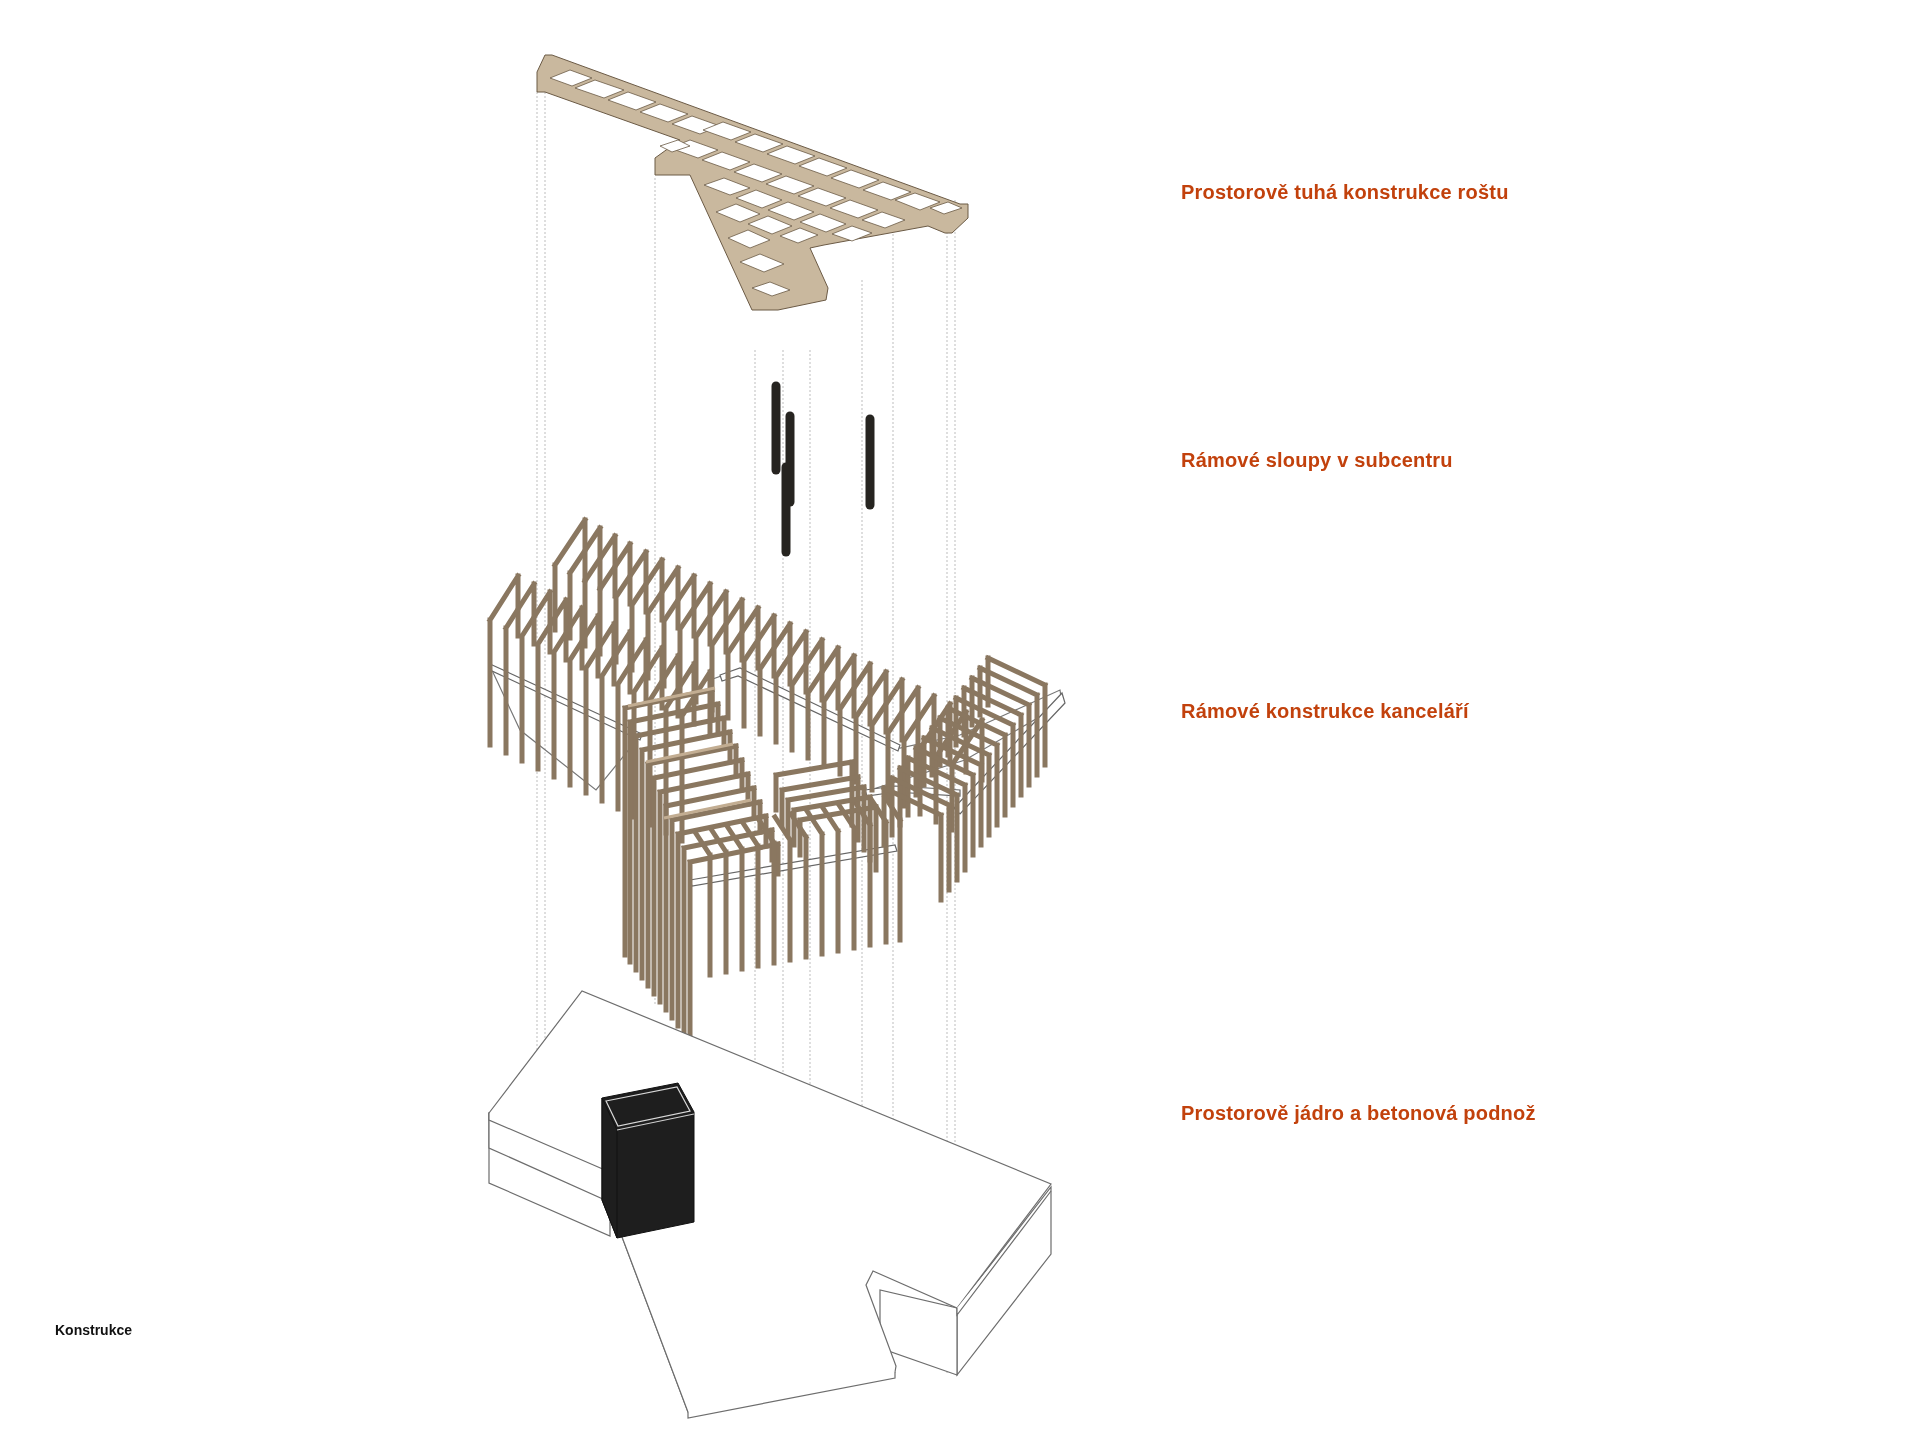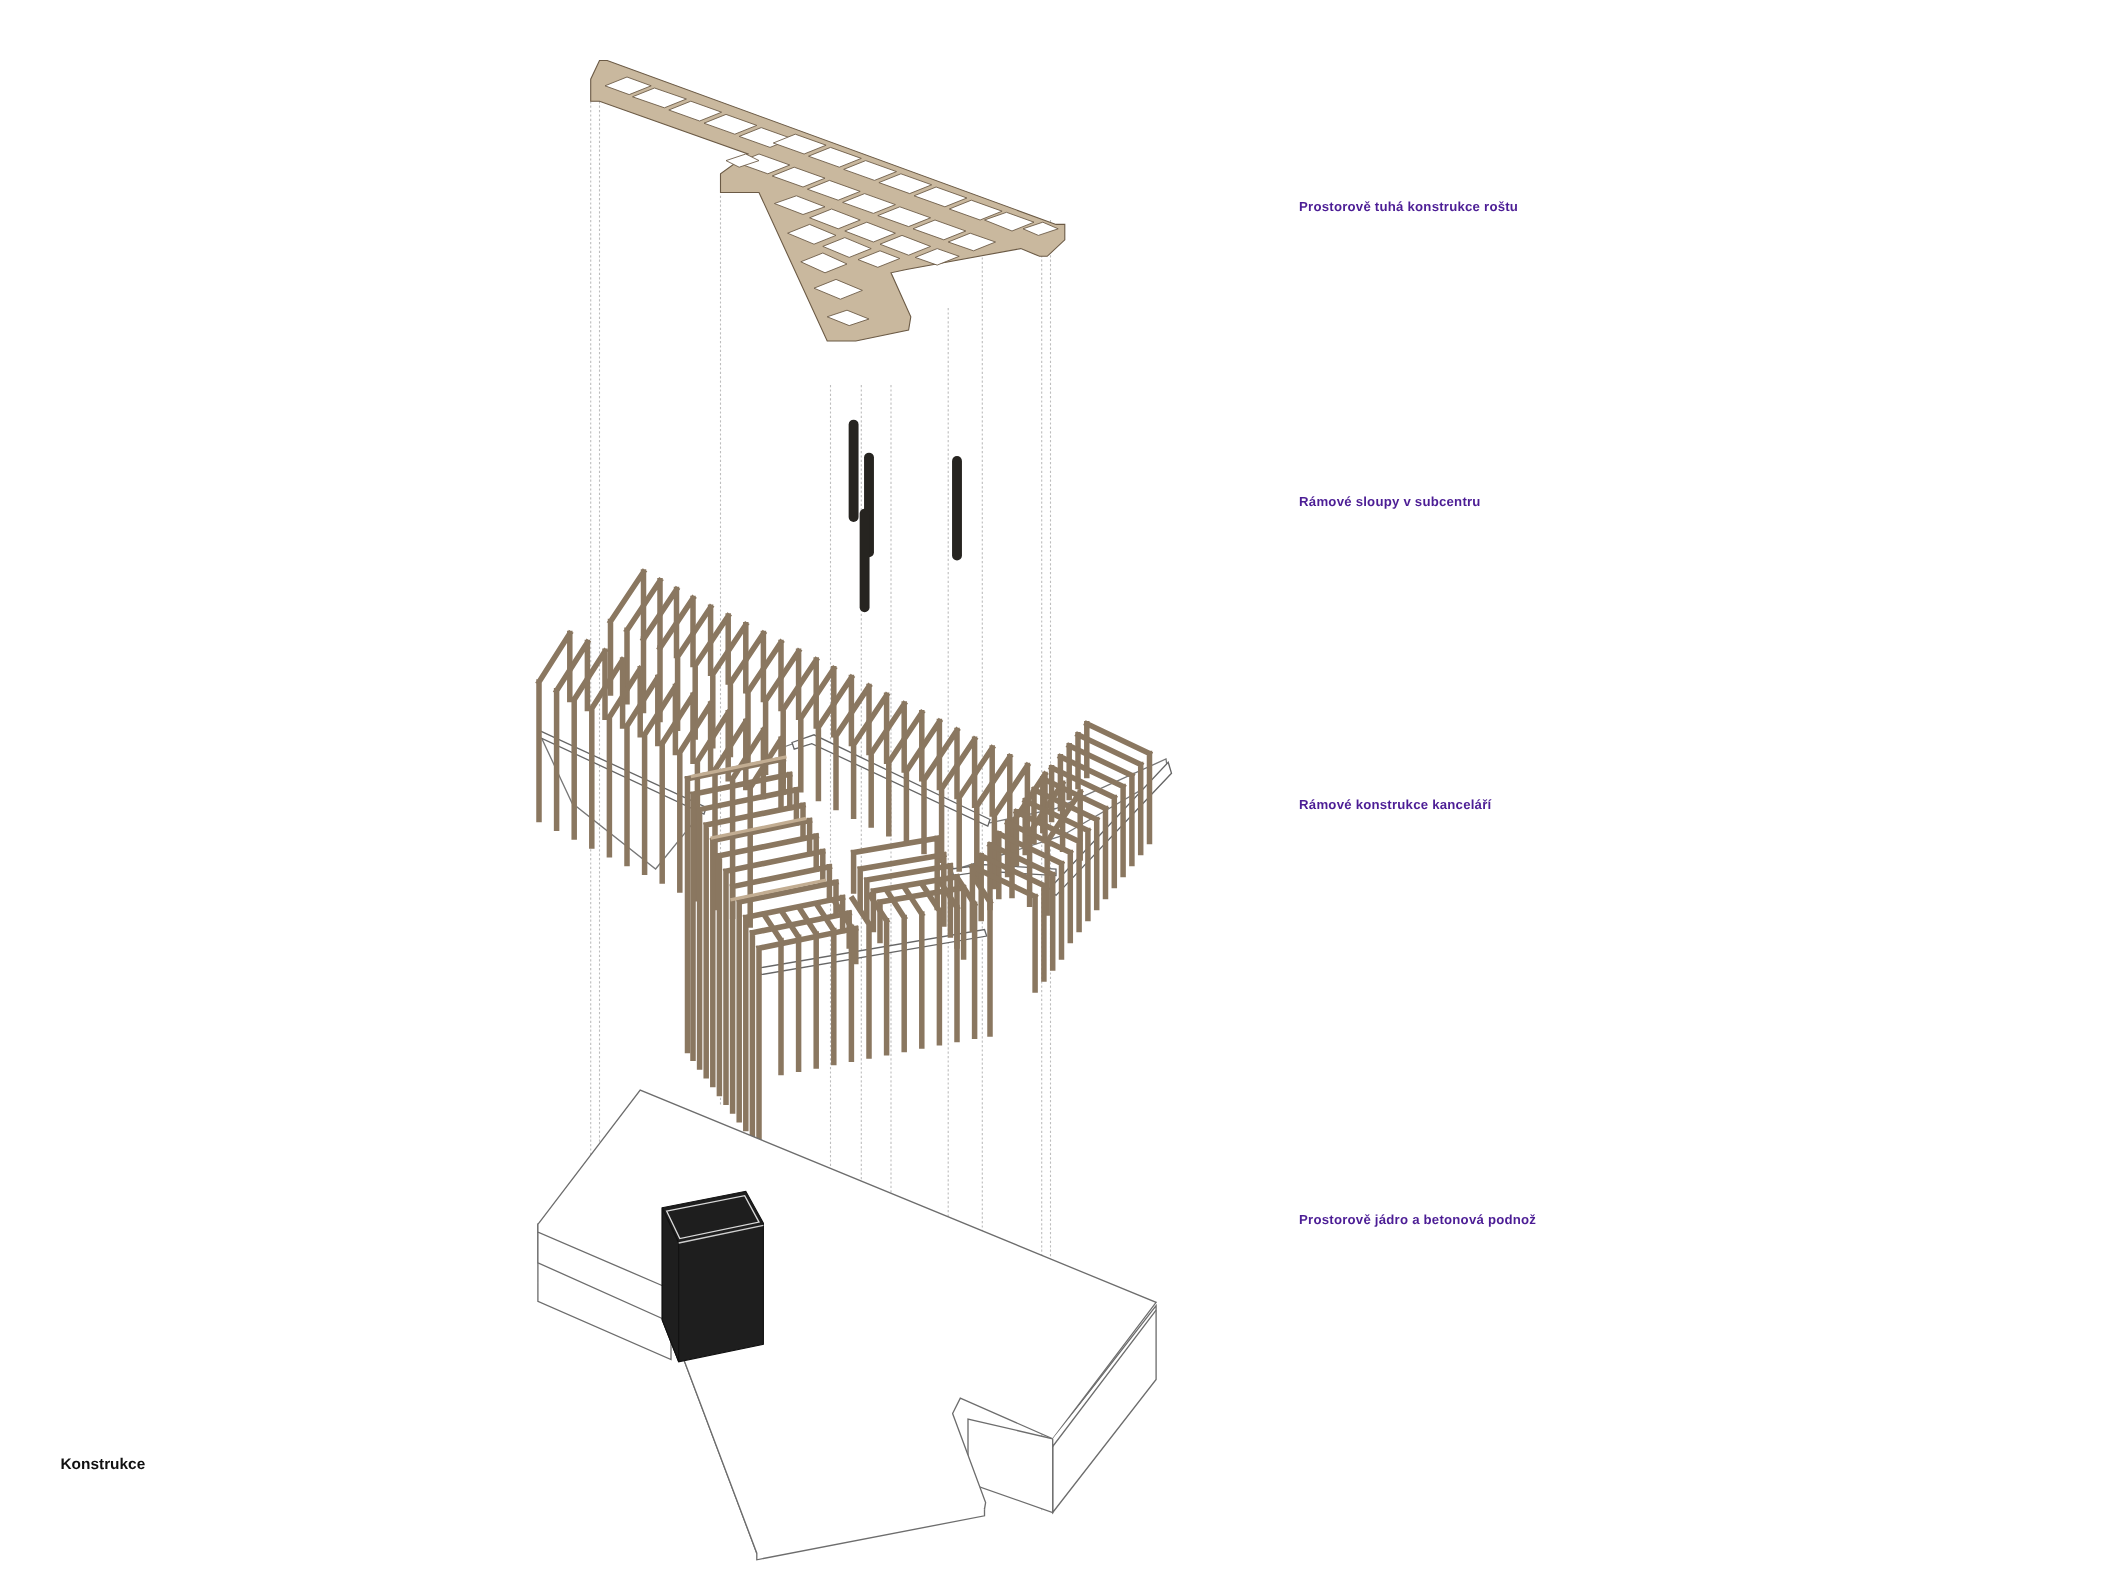--- a/index.html
+++ b/index.html
@@ -1,18 +1,18 @@
 <!DOCTYPE html>
 <html><head>
 <meta charset="utf-8">
 <style>
   html, body { margin: 0; padding: 0; background: #ffffff; }
   body { width: 1920px; height: 1440px; position: relative; overflow: hidden; font-family: "Liberation Sans", "DejaVu Sans", sans-serif; color: #111; }
   #diagram { position: absolute; left: 0; top: 0; width: 1920px; height: 1440px; }
-  .layer-label { position: absolute; left: 1181px; font-size: 12px; font-weight: bold; letter-spacing: 0.2px; white-space: nowrap; color: #4c1d95; text-align: right; }
+  .layer-label { position: absolute; left: 1181px; font-size: 20px; font-weight: bold; letter-spacing: 0.2px; white-space: nowrap; color: #c2410c; text-align: right; }
   .caption { position: absolute; left: 55px; top: 1322px; font-size: 14px; font-weight: bold; color: #111; white-space: nowrap; }
   .guide { stroke: #bdbdbd; stroke-width: 1; stroke-dasharray: 2 2; fill: none; }
   .wood { fill: #c9b89e; stroke: #6b5a45; stroke-width: 1; }
   .beam { stroke: #8a7760; stroke-width: 5; stroke-linecap: square; fill: none; }
   .beam-light { stroke: #c2ad92; stroke-width: 3; fill: none; }
   .slab { fill: none; stroke: #777; stroke-width: 1.2; }
   .slab-white { fill: #fff; stroke: #666; stroke-width: 1.2; }
   .col { stroke: #262420; stroke-width: 9; stroke-linecap: round; }
   .base { fill: #fff; stroke: #6d6d6d; stroke-width: 1.2; }
   .core { fill: #1e1e1e; stroke: #111; stroke-width: 1; }
@@ -213,16 +213,16 @@
 
     <polygon class="core" points="602,1098 678,1083 694,1112 694,1222 617,1238 602,1200"></polygon>
     <polygon class="core" points="602,1098 617,1130 617,1238 602,1200"></polygon>
     <polygon class="core-rim" points="606,1101 677,1087 690,1111 618,1126"></polygon>
     <line x1="617" y1="1130" x2="694" y2="1114" stroke="#cfcfcf" stroke-width="1.2"></line>
   </g>
 </svg>
 
 <div class="layer-label" style="top:181px;">Prostorově tuhá konstrukce roštu</div>
 <div class="layer-label" style="top:449px;">Rámové sloupy v subcentru</div>
-<div class="layer-label" style="top:724px;">Rámové konstrukce kanceláří</div>
+<div class="layer-label" style="top:700px;">Rámové konstrukce kanceláří</div>
 <div class="layer-label" style="top:1102px;">Prostorově jádro a betonová podnož</div>
 
 <div class="caption">Konstrukce</div>
 
 </body></html>

